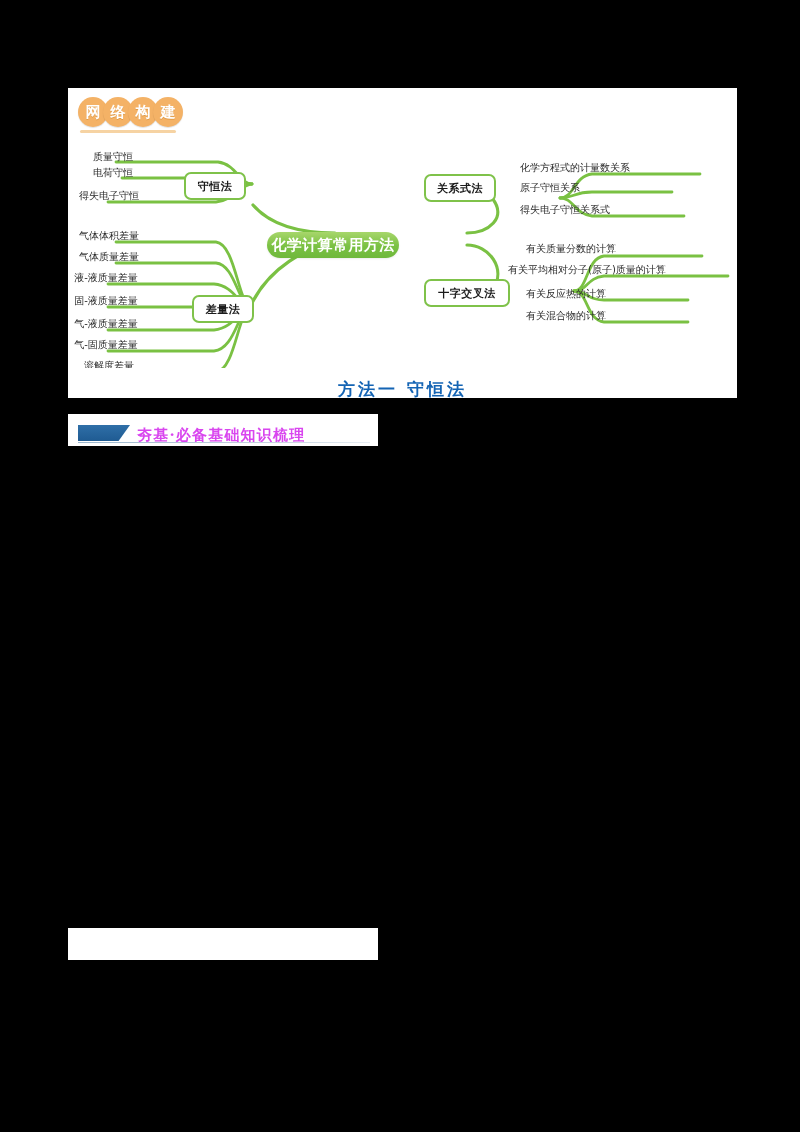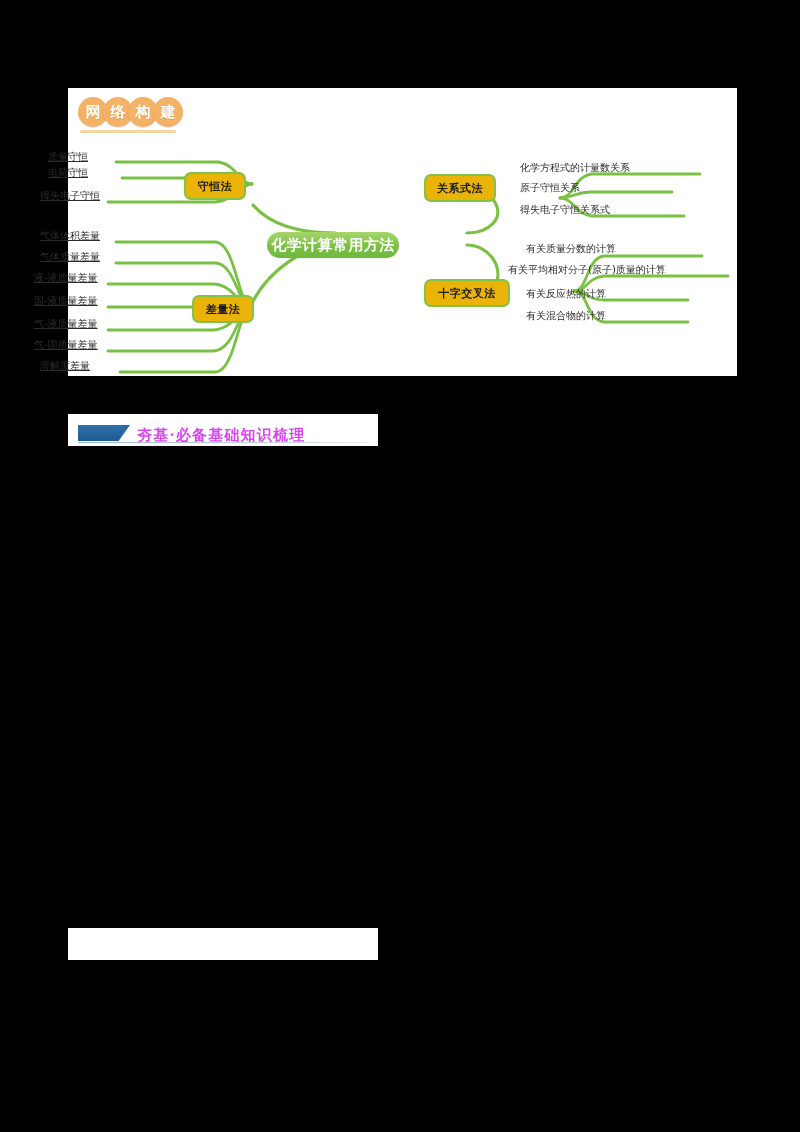--- a/index.html
+++ b/index.html
@@ -30,21 +30,21 @@
     color:#ffffff;font-size:15px;font-weight:bold;
     font-family:"DejaVu Sans","Liberation Sans",sans-serif;
     text-shadow:0 1px 0 rgba(200,130,40,.45);
   }
   #badge-underline{position:absolute;left:80px;top:130px;width:96px;height:3px;background:#f6d3a3;border-radius:2px;}
 
   
   #map-svg{position:absolute;left:68px;top:88px;width:669px;height:288px;}
 
   .node{
-    position:absolute;background:#eab308;border:2.4px solid #7fc24a;border-radius:7px;
+    position:absolute;background:#ffffff;border:2.4px solid #7fc24a;border-radius:7px;
     display:flex;align-items:center;justify-content:center;
     color:#1b1b1b;font-weight:bold;font-size:11px;letter-spacing:.5px;
     font-family:"DejaVu Sans","Liberation Sans",sans-serif;white-space:nowrap;
   }
   #node-center{
     position:absolute;left:267px;top:232px;width:132px;height:26px;
     border-radius:13px;border:none;
     background:linear-gradient(180deg,#a7d66b 0%,#7ac143 55%,#6fb83c 100%);
     display:flex;align-items:center;justify-content:center;
     color:#ffffff;font-weight:bold;font-size:15px;letter-spacing:.4px;
@@ -55,21 +55,21 @@
   #node-chaliang{left:184px;top:295px;width:58px;height:24px;margin-left:8px;}
   #node-guanxi{left:424px;top:174px;width:68px;height:24px;}
   #node-shizi{left:424px;top:279px;width:82px;height:24px;}
 
   .leaf{
     position:absolute;font-size:10px;color:#2b2b2b;white-space:nowrap;
     font-family:"DejaVu Sans","Liberation Sans",sans-serif;
     line-height:12px;
   }
   .leaf.r{text-align:center;}
-  .leaf.l{text-align:left;text-decoration:underline;}
+  .leaf.l{text-align:center;}
 
   
   #clipped-heading{
     position:absolute;left:0;top:10px;width:669px;text-align:center;
     color:#1464b4;font-size:17px;font-weight:bold;letter-spacing:3px;
     font-family:"DejaVu Sans","Liberation Sans",sans-serif;white-space:nowrap;
   }
 
   
   .sec{position:absolute;display:flex;align-items:flex-end;height:32px;}
@@ -164,20 +164,23 @@
 
   <div class="leaf r" style="left:520px;top:162px;">化学方程式的计量数关系</div>
   <div class="leaf r" style="left:520px;top:182px;">原子守恒关系</div>
   <div class="leaf r" style="left:520px;top:204px;">得失电子守恒关系式</div>
 
   <div class="leaf r" style="left:526px;top:243px;">有关质量分数的计算</div>
   <div class="leaf r" style="left:508px;top:264px;">有关平均相对分子(原子)质量的计算</div>
   <div class="leaf r" style="left:526px;top:288px;">有关反应热的计算</div>
   <div class="leaf r" style="left:526px;top:310px;">有关混合物的计算</div>
 
+  <div class="sheet" id="heading-strip">
+    <div id="clipped-heading">方法一 守恒法</div>
+  </div>
 
   <div class="sheet" id="sec1-strip"></div>
   <div class="sec" style="left:68px;top:414px;width:310px;">
     <div class="sec-mark"></div>
     <div class="sec-title">夯基·必备基础知识梳理</div>
     <div class="sec-rule"></div>
   </div>
 
   <div class="sheet" id="sec2-strip"></div>
 

